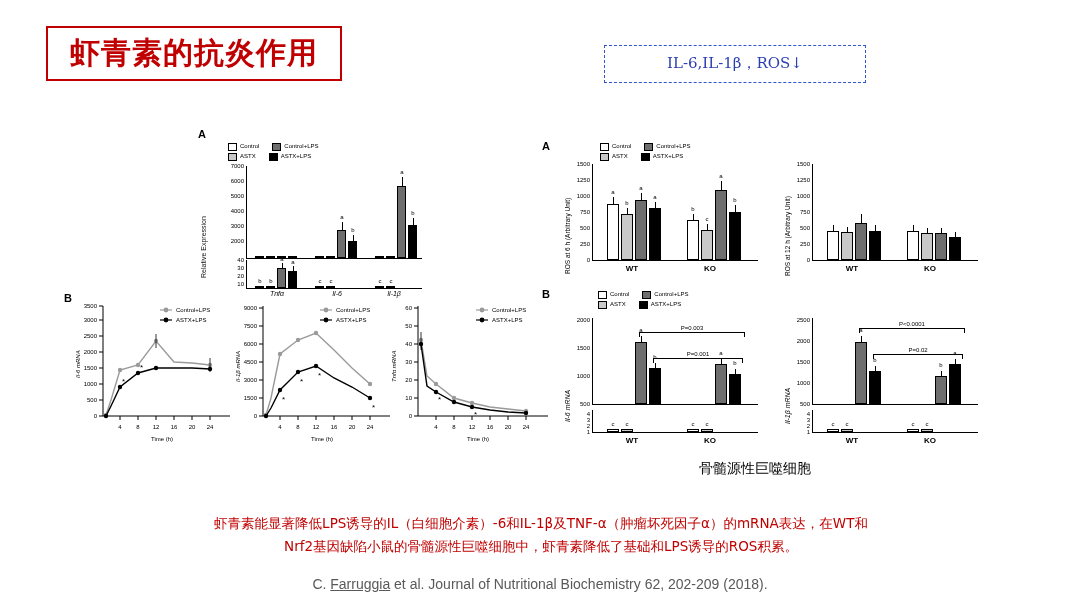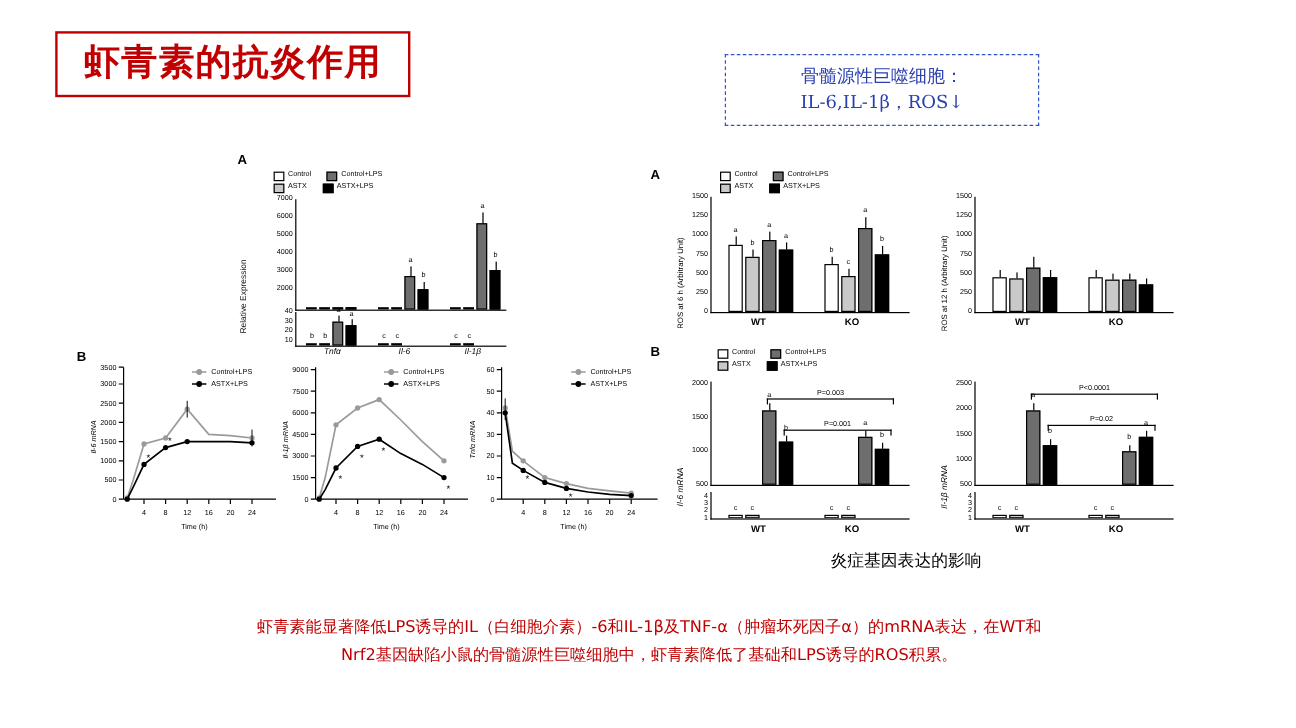--- a/index.html
+++ b/index.html
@@ -105,21 +105,20 @@
 <body>
 
 <div class="slide">
 
   <div class="title-box">
     <div class="t">虾青素的抗炎作用</div>
   </div>
 
 
   <div class="callout callout-right blue">
-    <div>骨髓源性巨噬细胞：</div>
     <div>IL-6,IL-1β，ROS↓</div>
   </div>
 
   <div class="panel" style="left:198px;top:128px;width:240px;height:160px;">
     <div class="panel-label" style="position:absolute;left:0;top:0;">A</div>
 
     <div class="legend" style="left:30px;top:14px;width:150px;">
       <div class="row">
           <span class="sw" style="background:#fff"></span>
           <span class="lab">Control</span>
@@ -630,22 +629,25 @@
       <div class="ytick" style="left:2px;top:106px;width:30px;">3</div>
       <div class="ytick" style="left:2px;top:112px;width:30px;">2</div>
       <div class="ytick" style="left:2px;top:118px;width:30px;">1</div>
 
       <div class="xlabel" style="left:44px;top:122px;width:60px;font-weight:bold;font-size:8px;">WT</div>
       <div class="xlabel" style="left:122px;top:122px;width:60px;font-weight:bold;font-size:8px;">KO</div>
     </div>
   </div>
 
   <div class="caption cap-right">
-    <div>炎症基因表达的影响</div>
+    <div>骨髓源性巨噬细胞</div>
   </div>
 
   <div class="summary">
     <div>虾青素能显著降低LPS诱导的IL（白细胞介素）-6和IL-1β及TNF-α（肿瘤坏死因子α）的mRNA表达，在WT和</div>
     <div>Nrf2基因缺陷小鼠的骨髓源性巨噬细胞中，虾青素降低了基础和LPS诱导的ROS积累。</div>
   </div>
 
+  <div class="ref">
+    <span>C. </span><u>Farruggia</u><span> et al. Journal of Nutritional Biochemistry 62, 202-209 (2018).</span>
+  </div>
 
 </div>
 
 </body></html>

